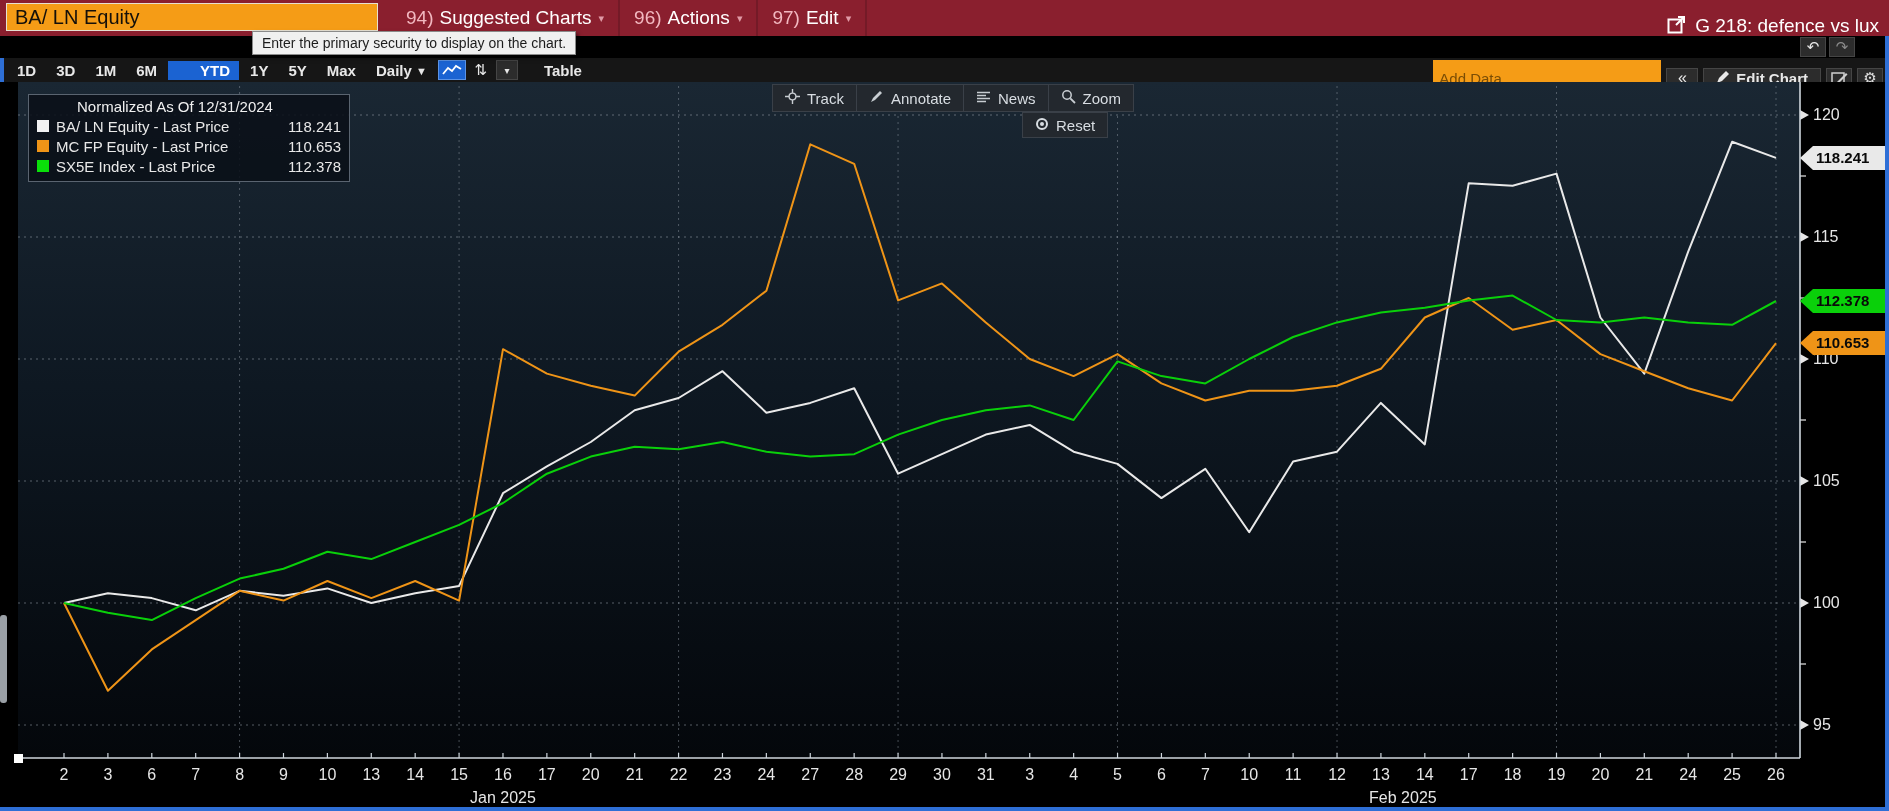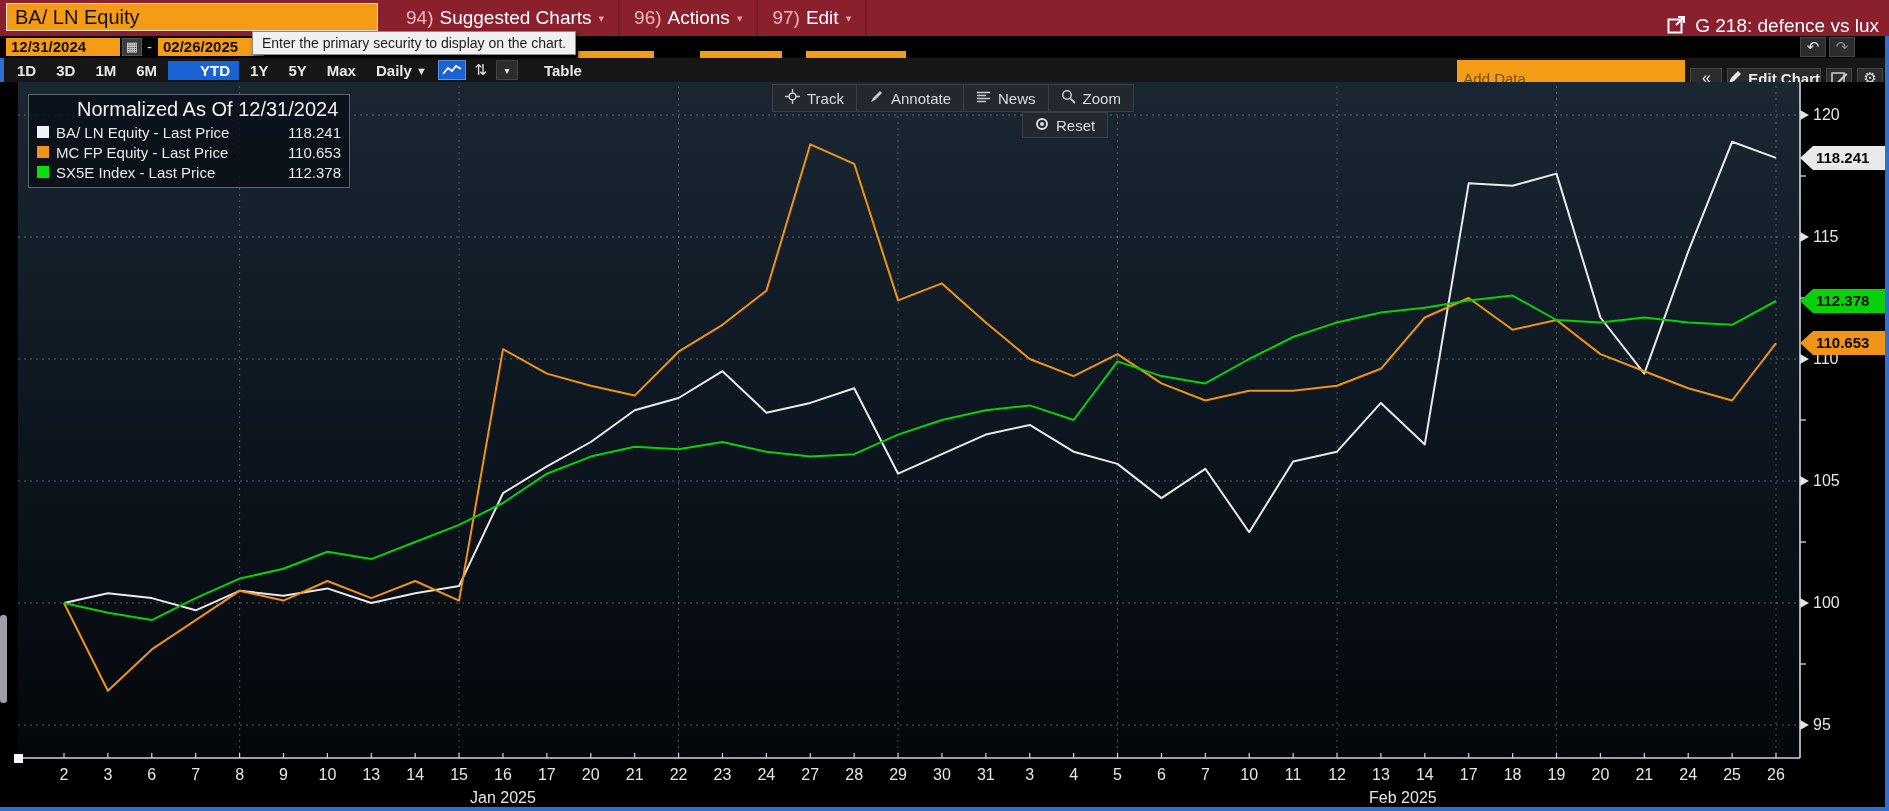--- a/index.html
+++ b/index.html
@@ -41,28 +41,28 @@
   .compare-btn{width:26px;font-size:15px;}
   .mini-caret{width:22px;background:#2c2c2c;border:1px solid #454545;font-size:10px;box-sizing:border-box;}
   .tablebtn{color:#e8e8e8;font-size:15px;font-weight:bold;padding:1px 10px;margin-left:14px;cursor:pointer;}
   .tb-right{position:absolute;right:6px;top:2px;display:flex;align-items:center;gap:5px;}
   .adddata{width:228px;height:36px;background:#f59c16;border:none;outline:none;font-size:15px;
            color:#14100a;padding:16px 6px;box-sizing:border-box;font-family:"Liberation Sans",sans-serif;}
   .adddata::placeholder{color:#7a4d05;opacity:1;}
   .collapsebtn{width:32px;height:20px;background:#2c2c2c;border:1px solid #454545;color:#e8e8e8;
                text-align:center;font-size:16px;line-height:18px;cursor:pointer;box-sizing:border-box;}
   .editchartbtn{height:20px;background:#2c2c2c;border:1px solid #454545;color:#e8e8e8;display:flex;align-items:center;
-                gap:6px;padding:0 0;font-size:15px;font-weight:bold;cursor:pointer;box-sizing:border-box;}
+                gap:6px;padding:0 12px;font-size:15px;font-weight:bold;cursor:pointer;box-sizing:border-box;}
   .sq-iconbtn{width:26px;height:20px;background:#2c2c2c;border:1px solid #454545;color:#ddd;display:flex;
               align-items:center;justify-content:center;cursor:pointer;box-sizing:border-box;font-size:15px;}
   
   .chart-region{position:absolute;left:0;top:82px;width:1889px;height:729px;background:#000;}
   .legend{position:absolute;left:28px;top:12px;width:322px;background:rgba(10,16,24,0.88);
           border:1px solid #5a6470;padding:3px 8px 5px 8px;z-index:10;box-sizing:border-box;}
-  .legend-title{color:#f0f0f0;font-size:20px;padding-left:40px;margin-bottom:1px;}
+  .legend-title{color:#f0f0f0;font-size:15px;padding-left:40px;margin-bottom:1px;}
   .legend-row{display:flex;align-items:center;height:20px;}
   .legend-swatch{width:12px;height:12px;margin-right:7px;flex:0 0 auto;}
   .legend-label{color:#e8e8e8;font-size:15px;flex:1;white-space:nowrap;}
   .legend-value{color:#e8e8e8;font-size:15px;text-align:right;width:56px;}
   .overlaybar{position:absolute;left:772px;top:2px;height:26px;display:flex;z-index:10;background:#23282e;border:1px solid #3a4048;}
   .overlay-btn{display:flex;align-items:center;gap:7px;padding:0 12px;border-right:1px solid #3a4048;
                color:#d8dde2;font-size:15px;cursor:pointer;}
   .overlay-btn:last-child{border-right:none;}
   .resetbtn{position:absolute;left:1022px;top:30px;height:24px;display:flex;align-items:center;gap:7px;z-index:10;
             background:#23282e;border:1px solid #3a4048;color:#d8dde2;font-size:15px;padding:0 12px;cursor:pointer;}
@@ -100,29 +100,20 @@
         <svg width="19" height="19" viewBox="0 0 19 19">
             <rect x="1.5" y="4.5" width="13" height="13" fill="none" stroke="#ffffff" stroke-width="2"></rect>
             <path d="M9 10 L17 2 M11 2 h6 v6" stroke="#ffffff" stroke-width="2" fill="none"></path>
           </svg>
       </span>
       <span class="glabel">G 218: defence vs lux</span>
     </div>
   </div>
   <input class="ticker-input" readonly="" value="BA/ LN Equity" style="">
 
-  <div class="daterow">
-    <div class="datefield" style="left:6px;width:114px;">12/31/2024</div>
-    <div class="cal-btn">▦</div>
-    <div class="date-sep">-</div>
-    <div class="datefield" style="left:158px;width:106px;">02/26/2025</div>
-    <div class="amber-sliver" style="left:578px;width:76px;"></div>
-    <div class="amber-sliver" style="left:700px;width:82px;"></div>
-    <div class="amber-sliver" style="left:806px;width:100px;"></div>
-  </div>
   <div class="tooltip">Enter the primary security to display on the chart.</div>
   <div class="histbtns">
     <div class="histbtn" style="color:#e8e8e8;">↶</div>
     <div class="histbtn" style="color:#8a8a8a;">↷</div>
   </div>
 
   <div class="toolbar">
     <div class="tb-left">
 
     <div class="rangebtn">1D</div>

